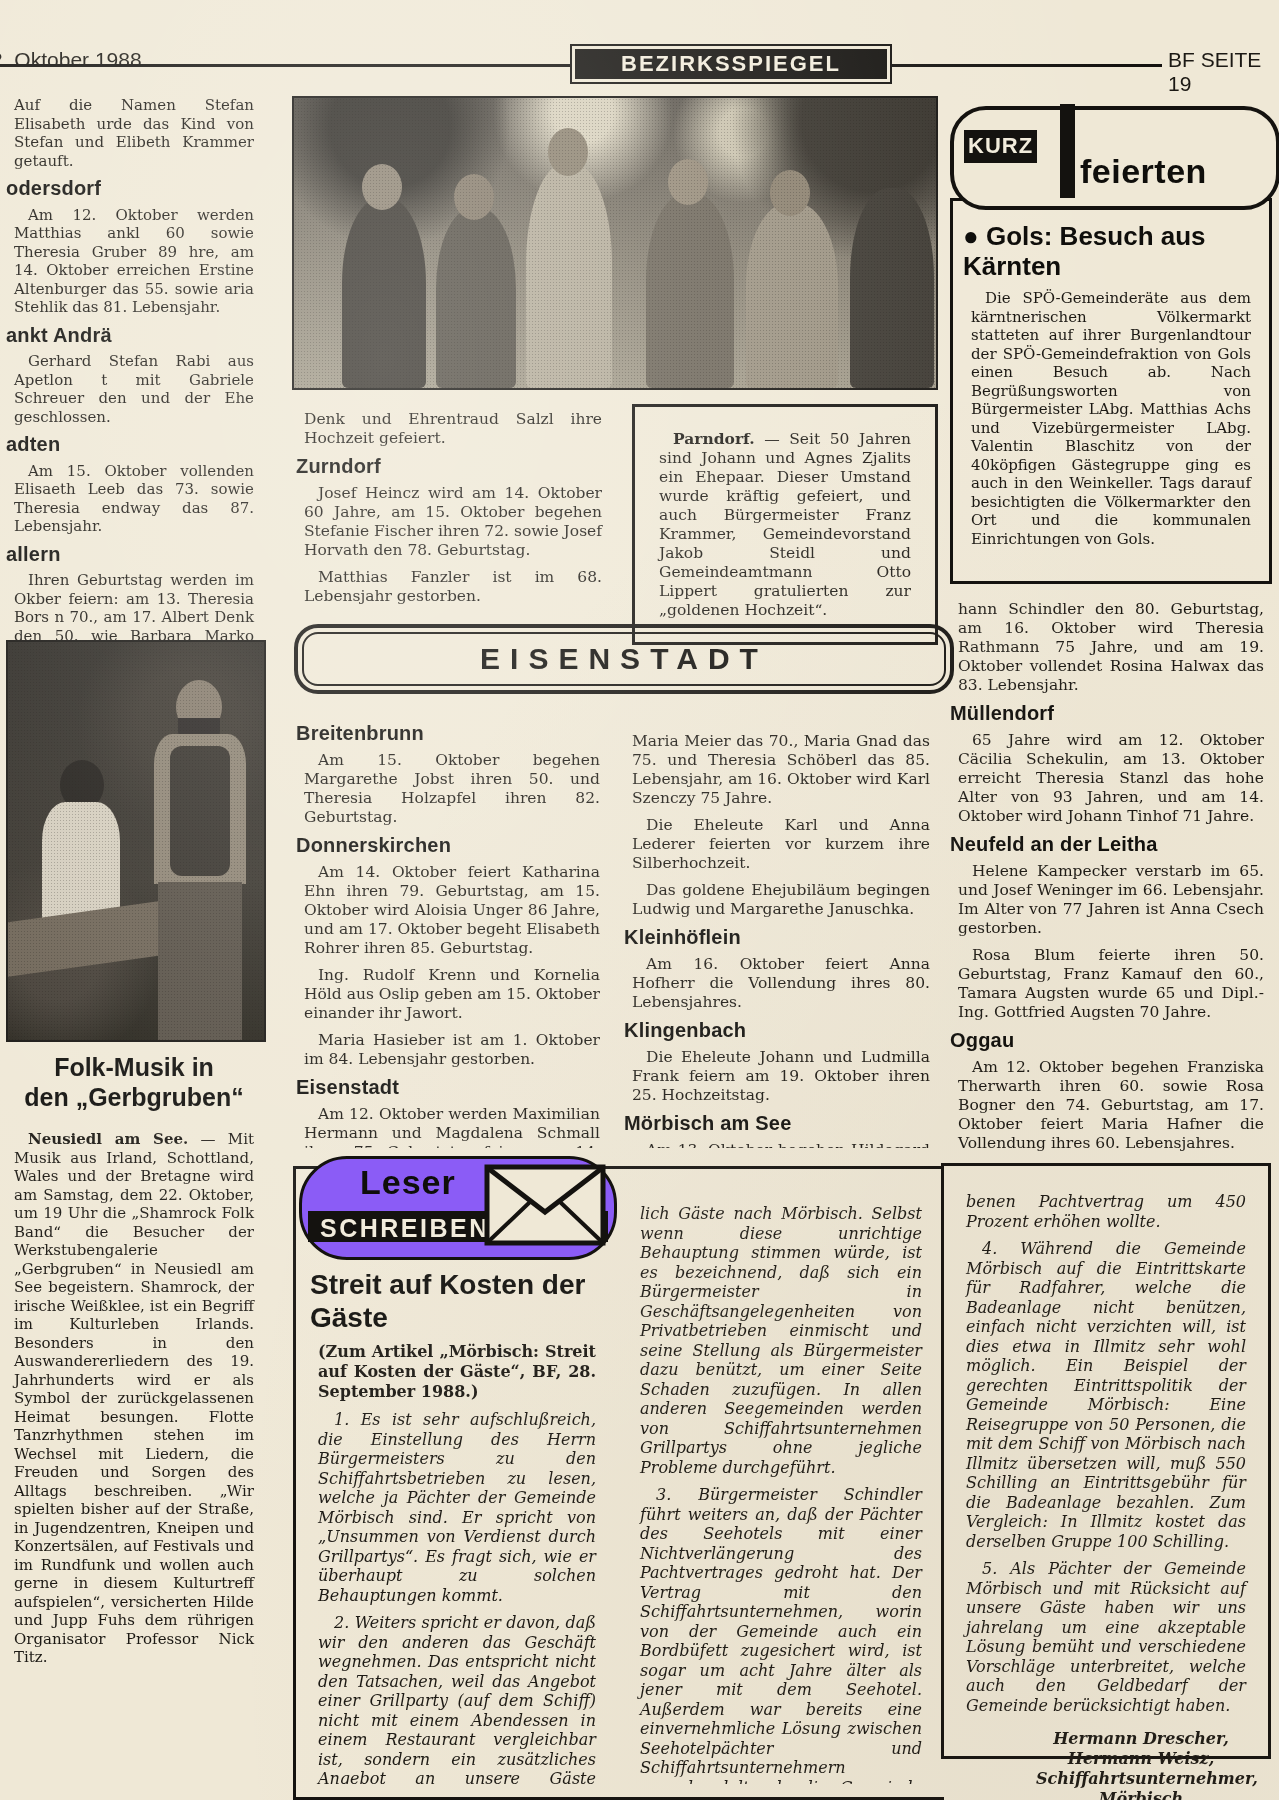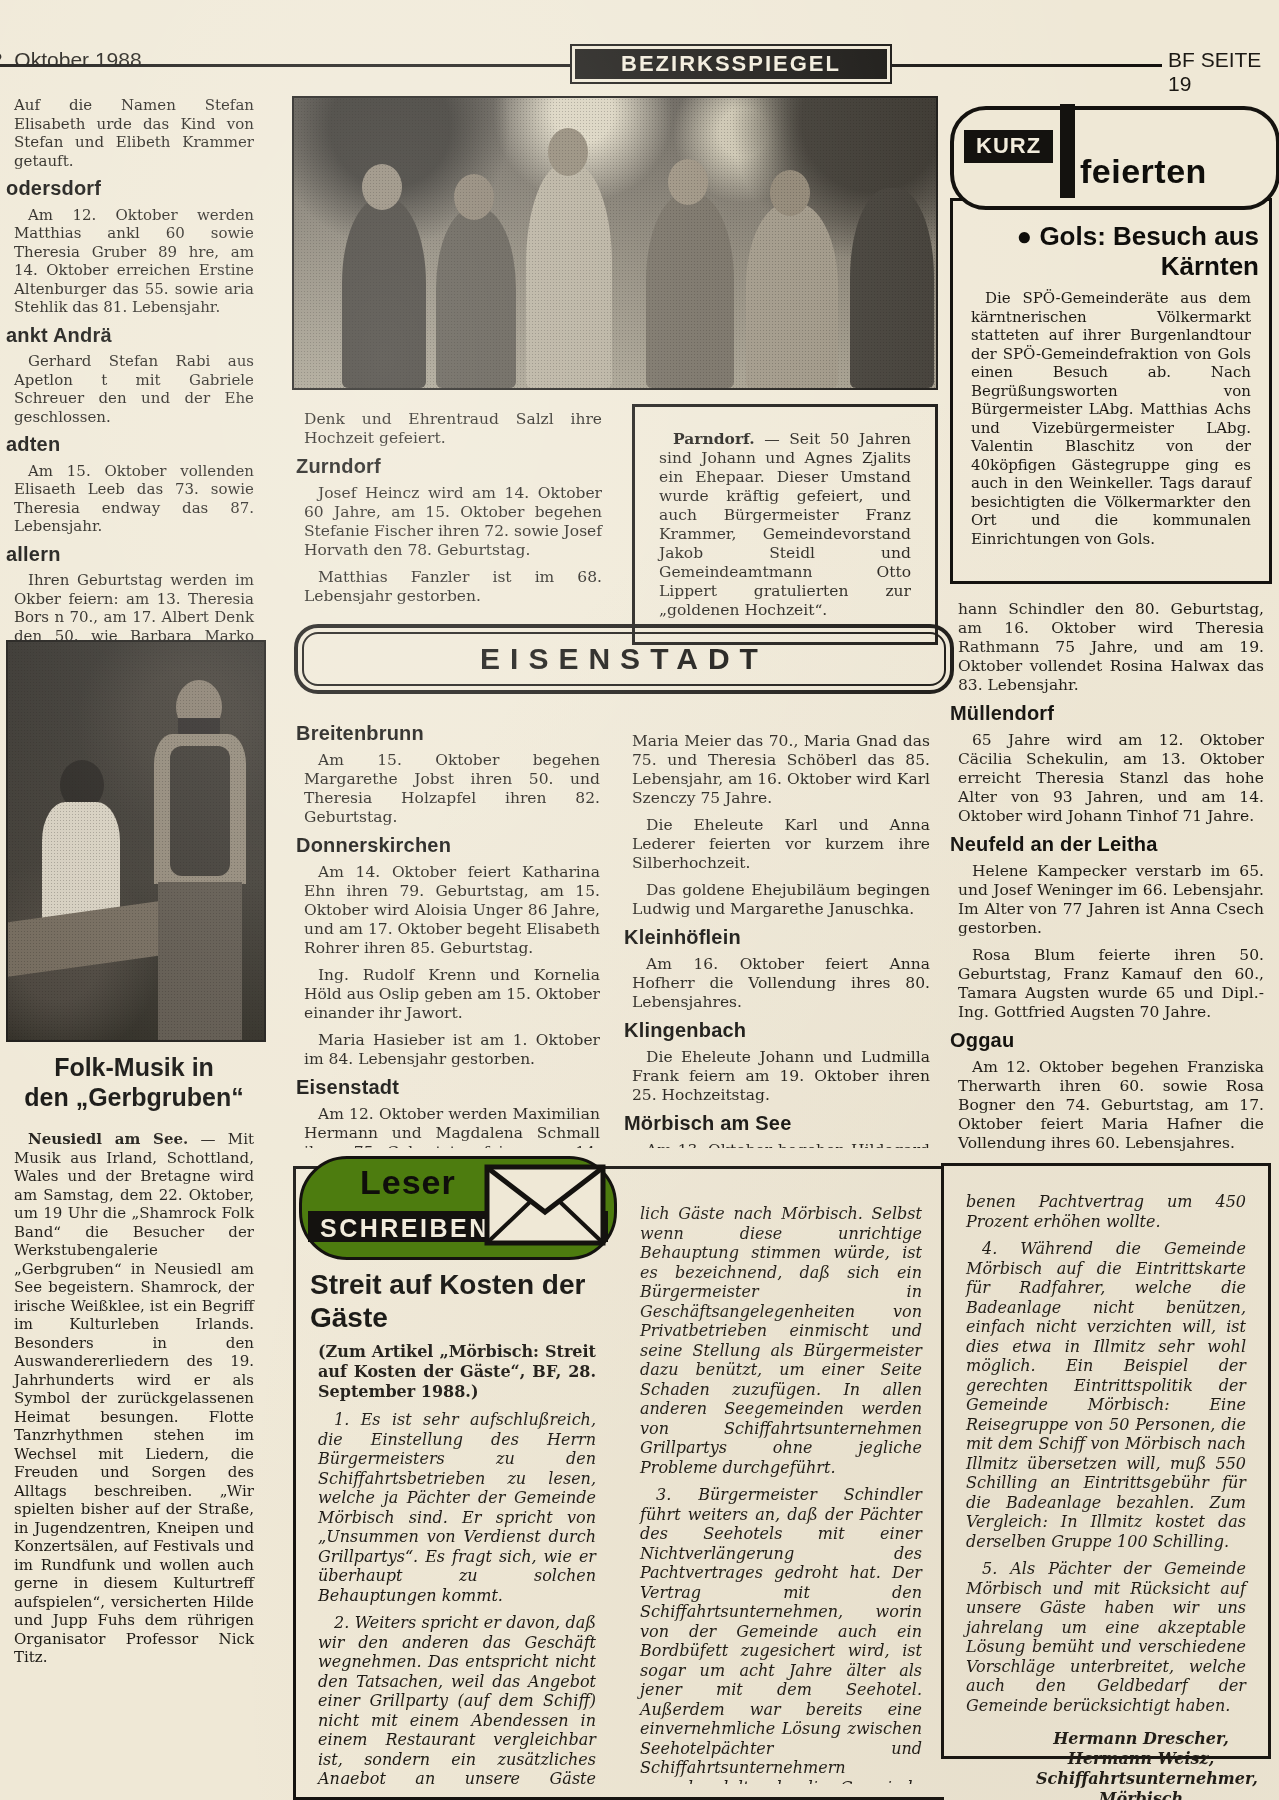--- a/index.html
+++ b/index.html
@@ -35,30 +35,30 @@
   
   .box{border:3px solid #14120f;}
   
   #eis-outer{left:294px;top:624px;width:644px;border:4px solid #14120f;border-radius:24px;padding:4px;}
   #eis-inner{border:2.5px solid #14120f;border-radius:16px;text-align:center;
              font-weight:bold;font-size:30px;line-height:50px;letter-spacing:10px;color:#0f0e0b;}
   
   #kurz-capsule{left:950px;top:106px;width:322px;height:96px;border:4px solid #14120f;
                 border-radius:36px;background:#efe8d6;z-index:3;}
   #kurz-box{left:10px;top:20px;background:#14120f;color:#f2ecdc;font-weight:bold;
-            font-size:22px;padding:3px 12px 4px;letter-spacing:1px;}
+            font-size:22px;padding:3px 4px 4px;letter-spacing:1px;}
   #kurz-ibar{left:106px;top:-6px;width:15px;height:94px;background:#14120f;}
   #kurz-informiert{left:126px;top:42px;font-weight:bold;font-size:34px;color:#0f0e0b;letter-spacing:.5px;}
   #gols-box{left:950px;top:198px;width:322px;height:386px;border:3.5px solid #14120f;
             padding:20px 10px 10px;z-index:1;box-sizing:border-box;}
-  #gols-headline{font-weight:bold;font-size:26px;line-height:30px;color:#0f0e0b;margin:0 0 8px;text-align:right;}
+  #gols-headline{font-weight:bold;font-size:26px;line-height:30px;color:#0f0e0b;margin:0 0 8px;}
   
   #letters-main{left:293px;top:1166px;width:648px;height:628px;border:3px solid #14120f;border-right:none;}
   #letters-logo{left:299px;top:1156px;width:312px;height:98px;border:3.5px solid #14120f;
-                border-radius:48px;background:#4d7c0f;z-index:4;text-align:center;}
+                border-radius:48px;background:#8b5cf6;z-index:4;text-align:center;}
   #leser-label{left:58px;top:4px;font-weight:bold;font-size:34px;letter-spacing:1px;color:#0f0e0b;}
   #schreiben-bar{left:6px;right:6px;top:52px;height:31px;background:#14120f;}
   #schreiben-label{left:18px;top:55px;font-weight:bold;font-size:25px;color:#f2ecdc;letter-spacing:2.5px;}
   #envelope{right:8px;top:5px;z-index:5;}
   .letcol p{font-style:italic;font-size:16px;line-height:19.5px;}
   .letcol p.ind{text-indent:16px;}
   .letcol p + p{margin-top:6px;}
   #letters-headline{font-family:"Liberation Sans","DejaVu Sans",sans-serif;font-weight:bold;
                     font-size:28px;line-height:33px;color:#0f0e0b;margin:0 0 8px;}
   #letters-ref{font-weight:bold;font-size:16px;line-height:20px;margin-bottom:8px;}

